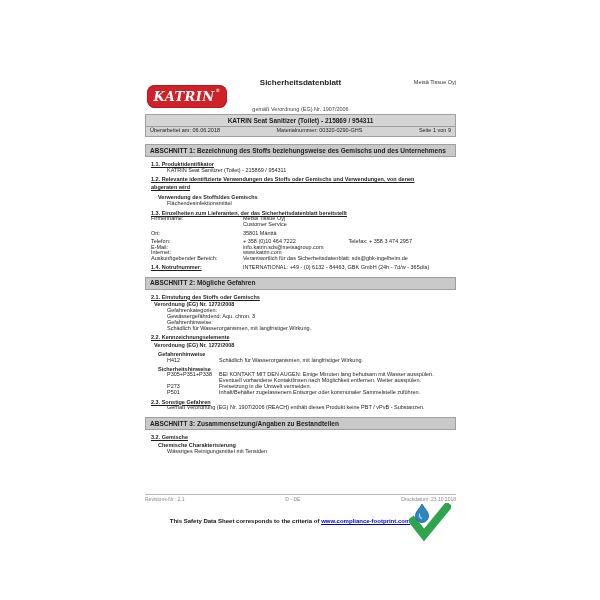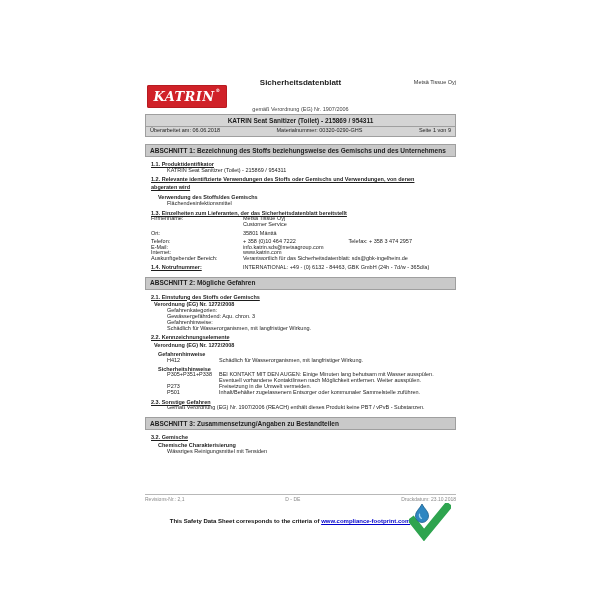--- a/index.html
+++ b/index.html
@@ -10,21 +10,21 @@
   }
   .page { position:absolute; inset:0; background:#ffffff; }
   .content { position:absolute; left:145px; top:80px; width:311px; font-size:5.5px; line-height:5.8px; }
 
   
   .hdr { position:relative; height:34px; }
   .logo {
     position:absolute; left:2px; top:5px; width:80px; height:23px;
     background:#d02128; color:#ffffff; display:flex; align-items:center; justify-content:center;
     font-family:"DejaVu Serif", serif; font-style:italic; font-weight:bold; font-size:13px;
-    letter-spacing:.4px; border-radius:2px; box-shadow:0 0 0 1px #b61b21 inset;
+    letter-spacing:.4px; border-radius:8px; box-shadow:0 0 0 1px #b61b21 inset;
   }
   .logo .reg { font-size:4.5px; align-self:flex-start; margin:3px 0 0 1px; font-style:normal; }
   .company { position:absolute; right:0px; top:0px; font-size:5.5px; color:#333; }
   .doc-title { position:absolute; left:0; right:0; top:0; text-align:center; font-weight:bold; font-size:8px; }
   .doc-sub { position:absolute; left:0; right:0; top:27px; text-align:center; font-size:5.5px; color:#444; }
 
   
   .gbar { background:#d4d4d4; border:1px solid #9f9f9f; box-sizing:border-box; }
   .pbarA { padding:2.5px 4px; text-align:center; font-weight:bold; font-size:6.5px; border-bottom:none; }
   .pbarB { display:flex; justify-content:space-between; padding:1.5px 4px 2px 4px; font-size:5.5px; }

